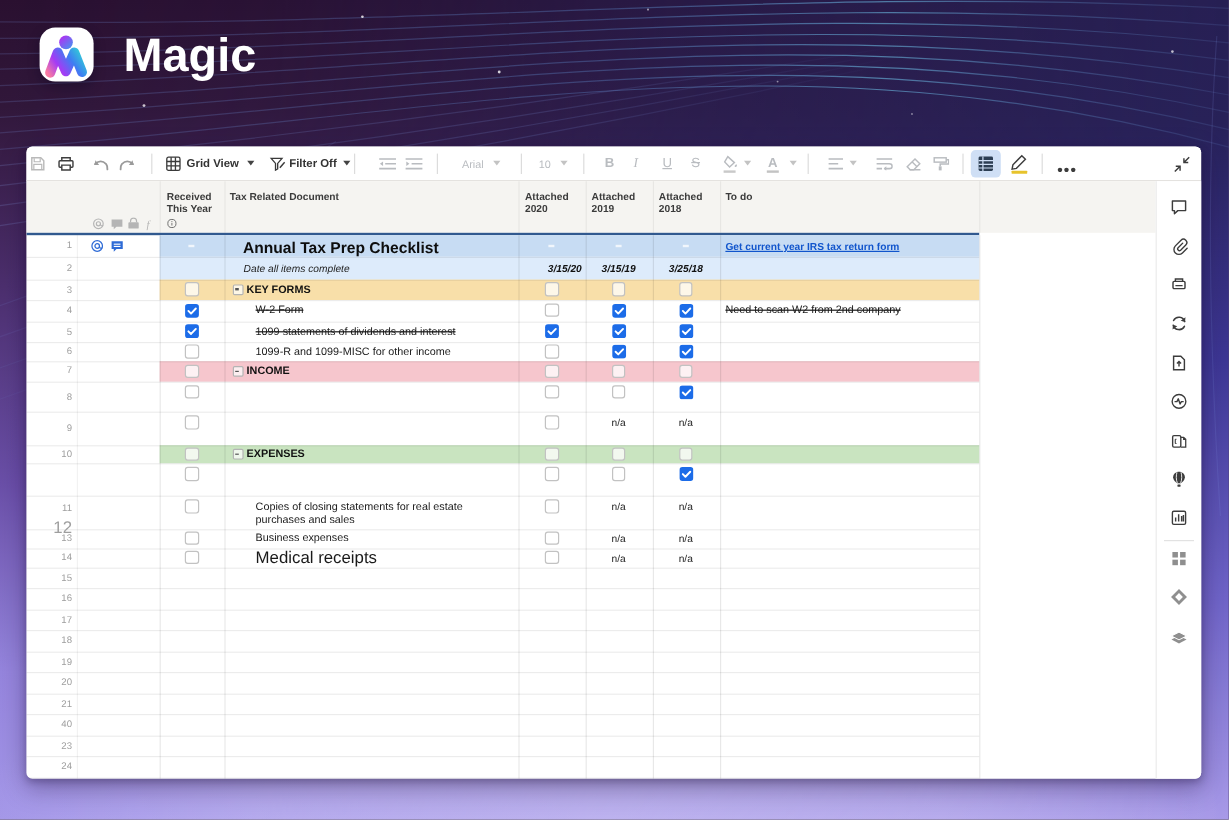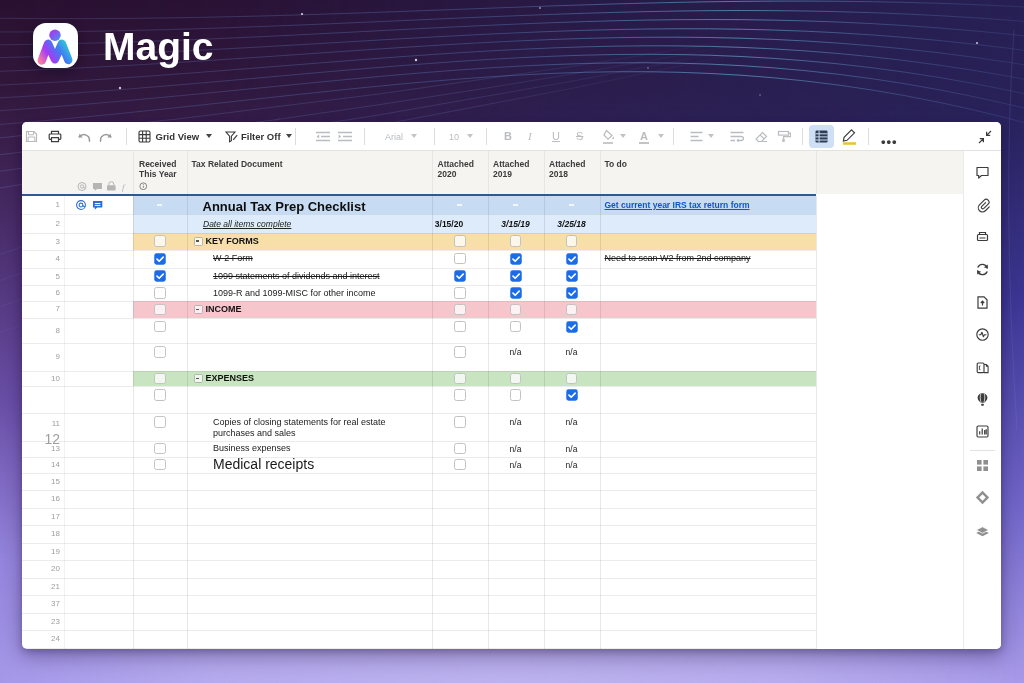--- a/index.html
+++ b/index.html
@@ -199,21 +199,21 @@
 <div class="abs" style="left:8px;top:304px;width:30px;height:17px;line-height:27.5px;font-size:14px;color:#9e9e9e;text-align:right;">12</div>
 <div class="abs" style="left:8px;top:318.5px;width:30px;height:16.0px;line-height:16.0px;font-size:8px;color:#9e9e9e;text-align:right;">13</div>
 <div class="abs" style="left:8px;top:334.5px;width:30px;height:16.0px;line-height:16.0px;font-size:8px;color:#9e9e9e;text-align:right;">14</div>
 <div class="abs" style="left:8px;top:350.5px;width:30px;height:17.5px;line-height:17.5px;font-size:8px;color:#9e9e9e;text-align:right;">15</div>
 <div class="abs" style="left:8px;top:368.0px;width:30px;height:17.5px;line-height:17.5px;font-size:8px;color:#9e9e9e;text-align:right;">16</div>
 <div class="abs" style="left:8px;top:385.5px;width:30px;height:17.5px;line-height:17.5px;font-size:8px;color:#9e9e9e;text-align:right;">17</div>
 <div class="abs" style="left:8px;top:403.0px;width:30px;height:17.5px;line-height:17.5px;font-size:8px;color:#9e9e9e;text-align:right;">18</div>
 <div class="abs" style="left:8px;top:420.5px;width:30px;height:17.5px;line-height:17.5px;font-size:8px;color:#9e9e9e;text-align:right;">19</div>
 <div class="abs" style="left:8px;top:438.0px;width:30px;height:17.5px;line-height:17.5px;font-size:8px;color:#9e9e9e;text-align:right;">20</div>
 <div class="abs" style="left:8px;top:455.5px;width:30px;height:17.5px;line-height:17.5px;font-size:8px;color:#9e9e9e;text-align:right;">21</div>
-<div class="abs" style="left:8px;top:473.0px;width:30px;height:17.5px;line-height:17.5px;font-size:8px;color:#9e9e9e;text-align:right;">37</div>
+<div class="abs" style="left:8px;top:473.0px;width:30px;height:17.5px;line-height:17.5px;font-size:8px;color:#9e9e9e;text-align:right;">40</div>
 <div class="abs" style="left:8px;top:490.5px;width:30px;height:17.5px;line-height:17.5px;font-size:8px;color:#9e9e9e;text-align:right;">23</div>
 <div class="abs" style="left:8px;top:508.0px;width:30px;height:17.5px;line-height:17.5px;font-size:8px;color:#9e9e9e;text-align:right;">24</div>
 <div class="abs" style="left:135.0px;top:82.0px;width:5px;height:1.5px;background:rgba(255,255,255,0.75);"></div>
 <div class="abs" style="left:434.8px;top:82.0px;width:5px;height:1.5px;background:rgba(255,255,255,0.75);"></div>
 <div class="abs" style="left:490.5px;top:82.0px;width:5px;height:1.5px;background:rgba(255,255,255,0.75);"></div>
 <div class="abs" style="left:546.5px;top:82.0px;width:5px;height:1.5px;background:rgba(255,255,255,0.75);"></div>
 <div class="abs" style="left:132.2px;top:113.2px;width:9.5px;height:9.5px;border:1.3px solid #c2c2c2;border-radius:2.5px;background:rgba(255,255,255,0.75);"></div>
 <div class="abs" style="left:432.0px;top:113.2px;width:9.5px;height:9.5px;border:1.3px solid #c2c2c2;border-radius:2.5px;background:rgba(255,255,255,0.75);"></div>
 <div class="abs" style="left:487.8px;top:113.2px;width:9.5px;height:9.5px;border:1.3px solid #c2c2c2;border-radius:2.5px;background:rgba(255,255,255,0.75);"></div>
 <div class="abs" style="left:543.8px;top:113.2px;width:9.5px;height:9.5px;border:1.3px solid #c2c2c2;border-radius:2.5px;background:rgba(255,255,255,0.75);"></div>
@@ -301,22 +301,22 @@
         <path d="M 7.9 6 q 0 2.6 2.5 1.5" stroke-width="0.95"></path>
       </g>
 <g fill="#2e6bd6">
         <path d="M 18 2 h 9.3 v 6.6 h -5.2 l -2.3 2.1 v -2.1 h -1.8 z"></path>
         <rect x="19.8" y="4" width="5.6" height="0.95" fill="#fff"></rect>
         <rect x="19.8" y="5.9" width="5.6" height="0.95" fill="#fff"></rect>
       </g>
 </svg>
 <div class="abs" style="left:180.5px;top:77px;font-size:13px;font-weight:700;color:#0d0d0d;">Annual Tax Prep Checklist</div>
 <div class="abs" style="left:582.5px;top:78px;font-size:8.5px;color:#1155cc;text-decoration:underline;font-weight:600;">Get current year IRS tax return form</div>
-<div class="abs" style="left:181px;top:97.0px;font-size:9px;color:#1a1a1a;line-height:11px;font-style:italic;font-size:8.5px;color:#222;text-decoration:underline;">Date all items complete</div>
-<div class="abs" style="left:412.8px;top:97.0px;width:50px;text-align:left;font-size:8.5px;font-weight:700;color:#111;">3/15/20</div>
+<div class="abs" style="left:181px;top:97.0px;font-size:9px;color:#1a1a1a;line-height:11px;font-style:italic;font-size:8.5px;color:#222;">Date all items complete</div>
+<div class="abs" style="left:412.8px;top:97.0px;width:50px;text-align:right;font-size:8.5px;font-weight:700;font-style:italic;color:#111;">3/15/20</div>
 <div class="abs" style="left:468.5px;top:97.0px;width:50px;text-align:center;font-size:8.5px;font-weight:700;font-style:italic;color:#111;">3/15/19</div>
 <div class="abs" style="left:524.5px;top:97.0px;width:50px;text-align:center;font-size:8.5px;font-weight:700;font-style:italic;color:#111;">3/25/18</div>
 <div class="abs" style="left:171.5px;top:115.0px;width:7px;height:7px;border:1px solid #b4b4b4;border-radius:1.5px;background:rgba(255,255,255,0.7);"></div>
 <div class="abs" style="left:173.8px;top:118.3px;width:3.6px;height:1.3px;background:#555;"></div>
 <div class="abs" style="left:183.5px;top:113.5px;font-size:9px;font-weight:700;color:#111;">KEY FORMS</div>
 <div class="abs" style="left:171.5px;top:183.2px;width:7px;height:7px;border:1px solid #b4b4b4;border-radius:1.5px;background:rgba(255,255,255,0.7);"></div>
 <div class="abs" style="left:173.8px;top:186.6px;width:3.6px;height:1.3px;background:#555;"></div>
 <div class="abs" style="left:183.5px;top:181.8px;font-size:9px;font-weight:700;color:#111;">INCOME</div>
 <div class="abs" style="left:171.5px;top:252.2px;width:7px;height:7px;border:1px solid #b4b4b4;border-radius:1.5px;background:rgba(255,255,255,0.7);"></div>
 <div class="abs" style="left:173.8px;top:255.6px;width:3.6px;height:1.3px;background:#555;"></div>

